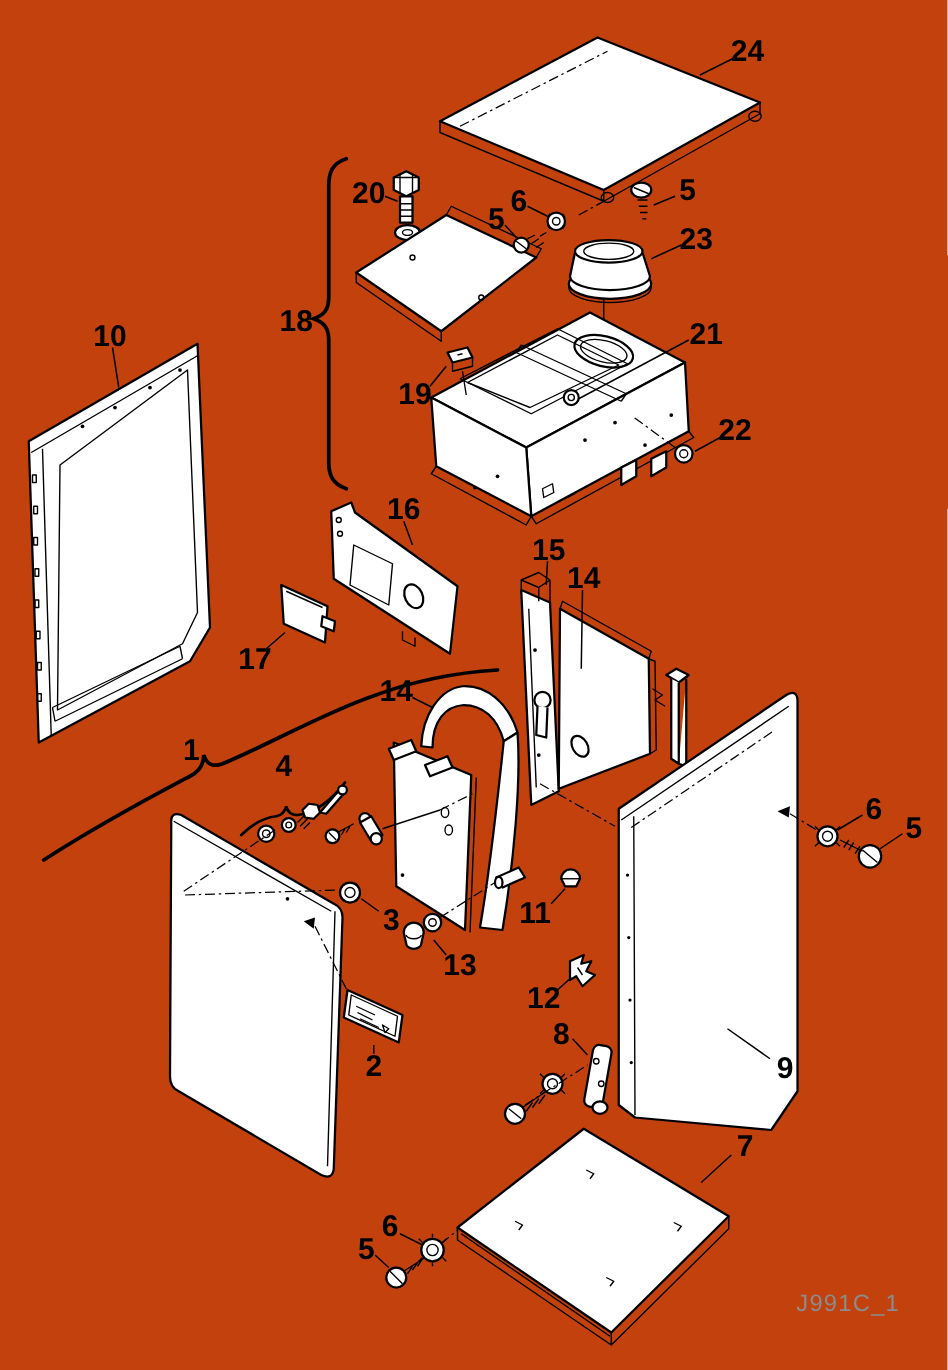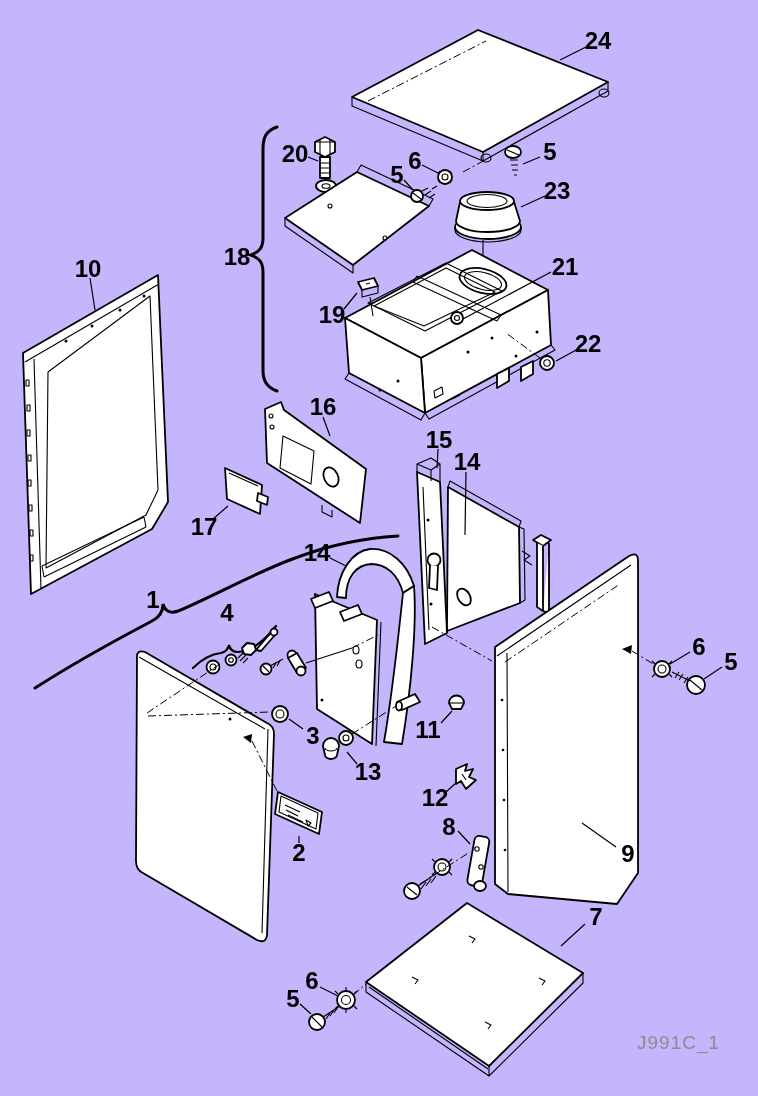--- a/index.html
+++ b/index.html
@@ -1,16 +1,16 @@
 <!DOCTYPE html>
 <html><head>
 <meta charset="utf-8">
 <style>
   html,body{margin:0;padding:0;background:#ffffff;}
-  .canvas{position:relative;width:758px;height:1096px;background:#c4b5fd;overflow:hidden;
+  .canvas{position:relative;width:758px;height:1096px;background:#c2410c;overflow:hidden;
           font-family:"Liberation Sans", sans-serif;}
   svg{position:absolute;left:0;top:0;}
   .part{fill:#ffffff;stroke:#000000;stroke-width:1.8;stroke-linejoin:round;}
   .thin{fill:none;stroke:#000000;stroke-width:1.1;stroke-linejoin:round;}
   .thick{fill:none;stroke:#000000;stroke-width:3;stroke-linecap:round;}
   .leader{fill:none;stroke:#000000;stroke-width:1.2;}
   .dashdot{fill:none;stroke:#000000;stroke-width:1;stroke-dasharray:8 3 2 3;}
   .callout-text{font-family:"Liberation Sans", sans-serif;font-weight:bold;font-size:24px;
                 fill:#000000;text-anchor:middle;}
   .code-text{font-family:"Liberation Sans", sans-serif;font-size:19px;letter-spacing:1px;}

